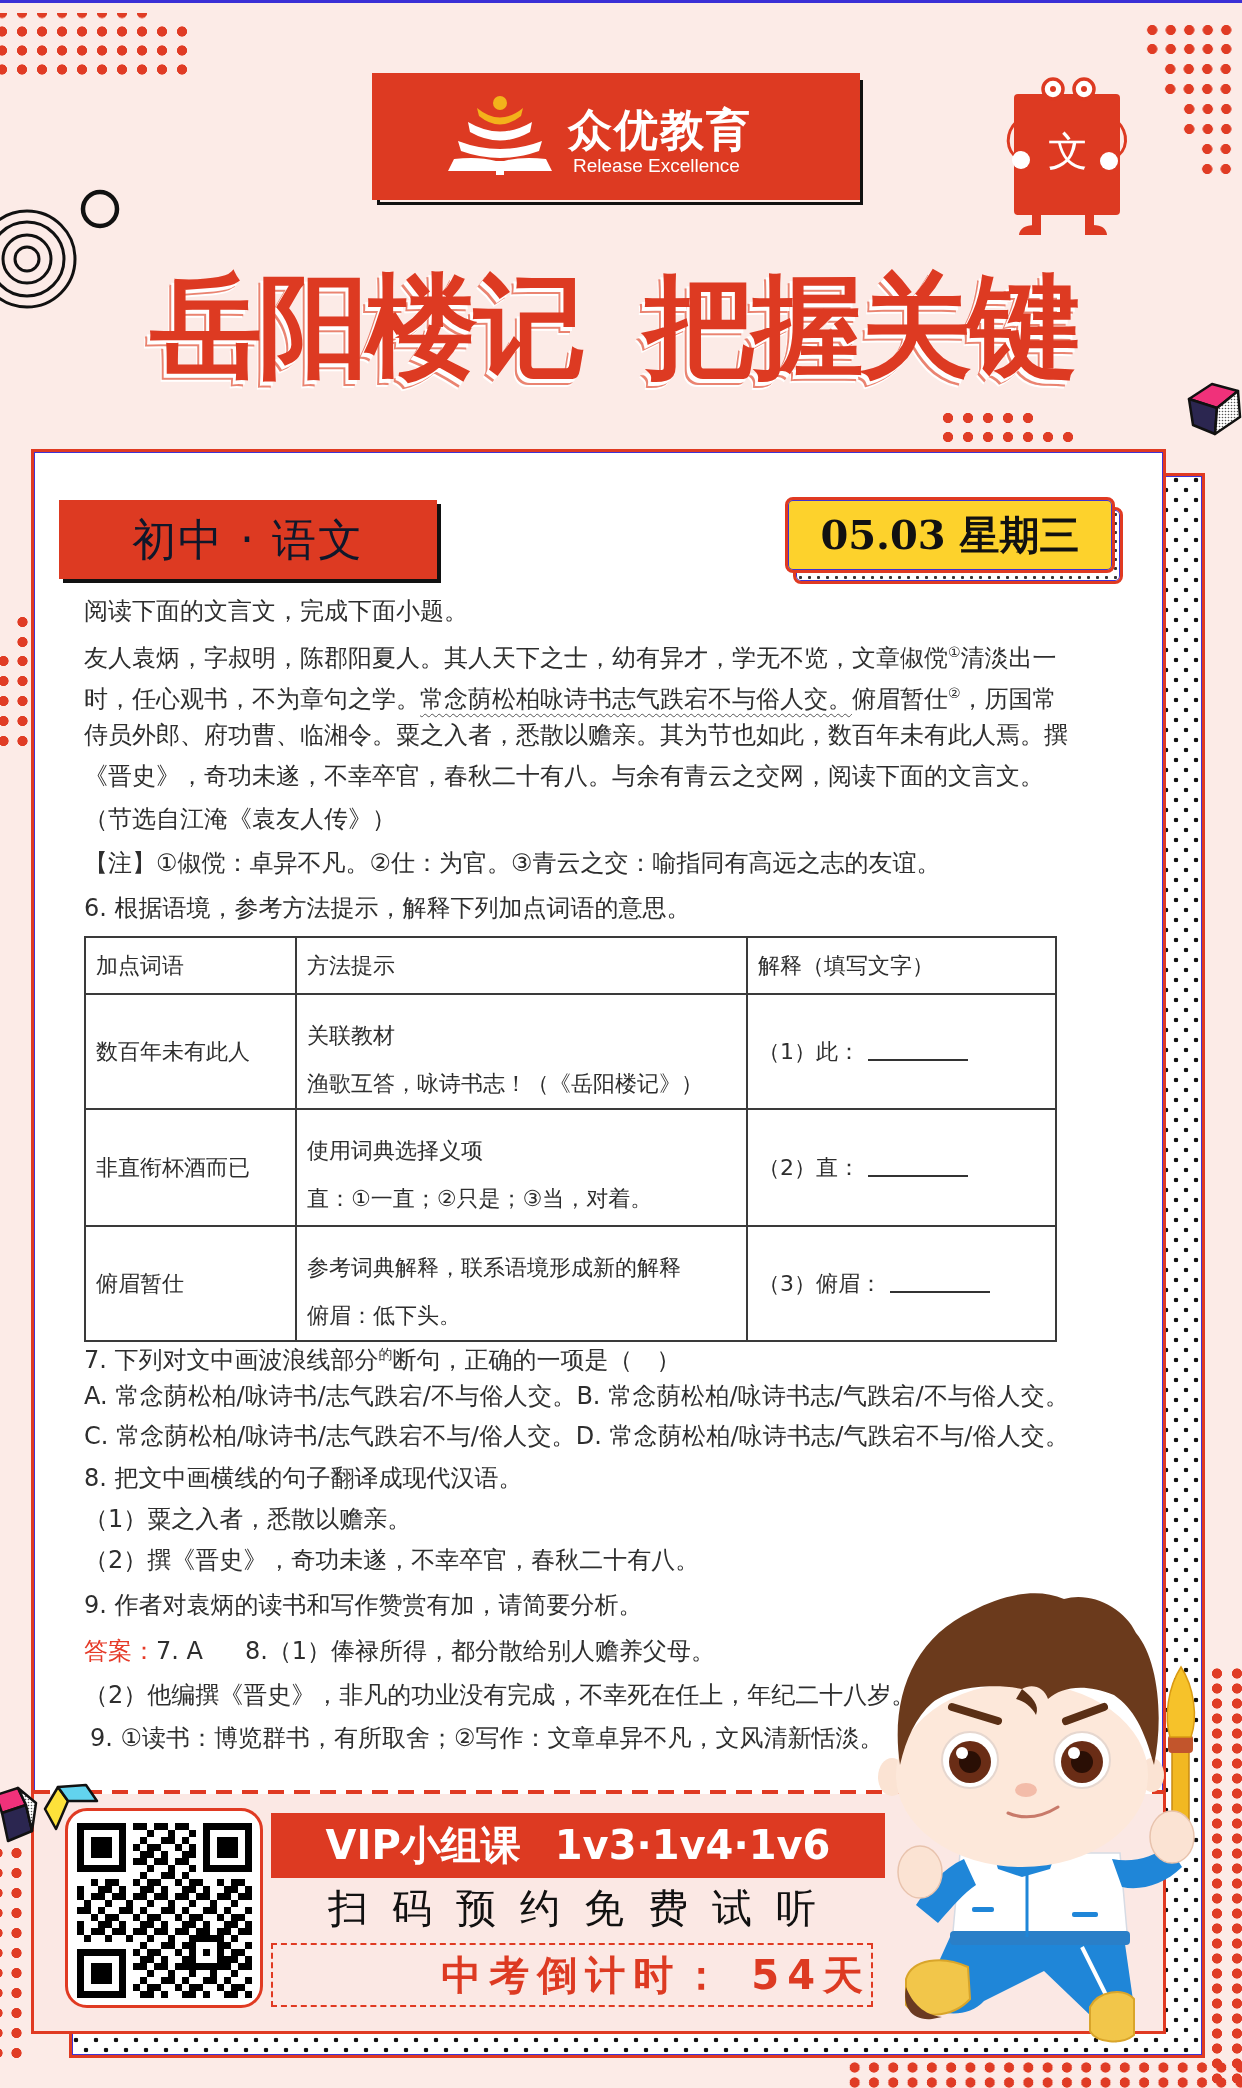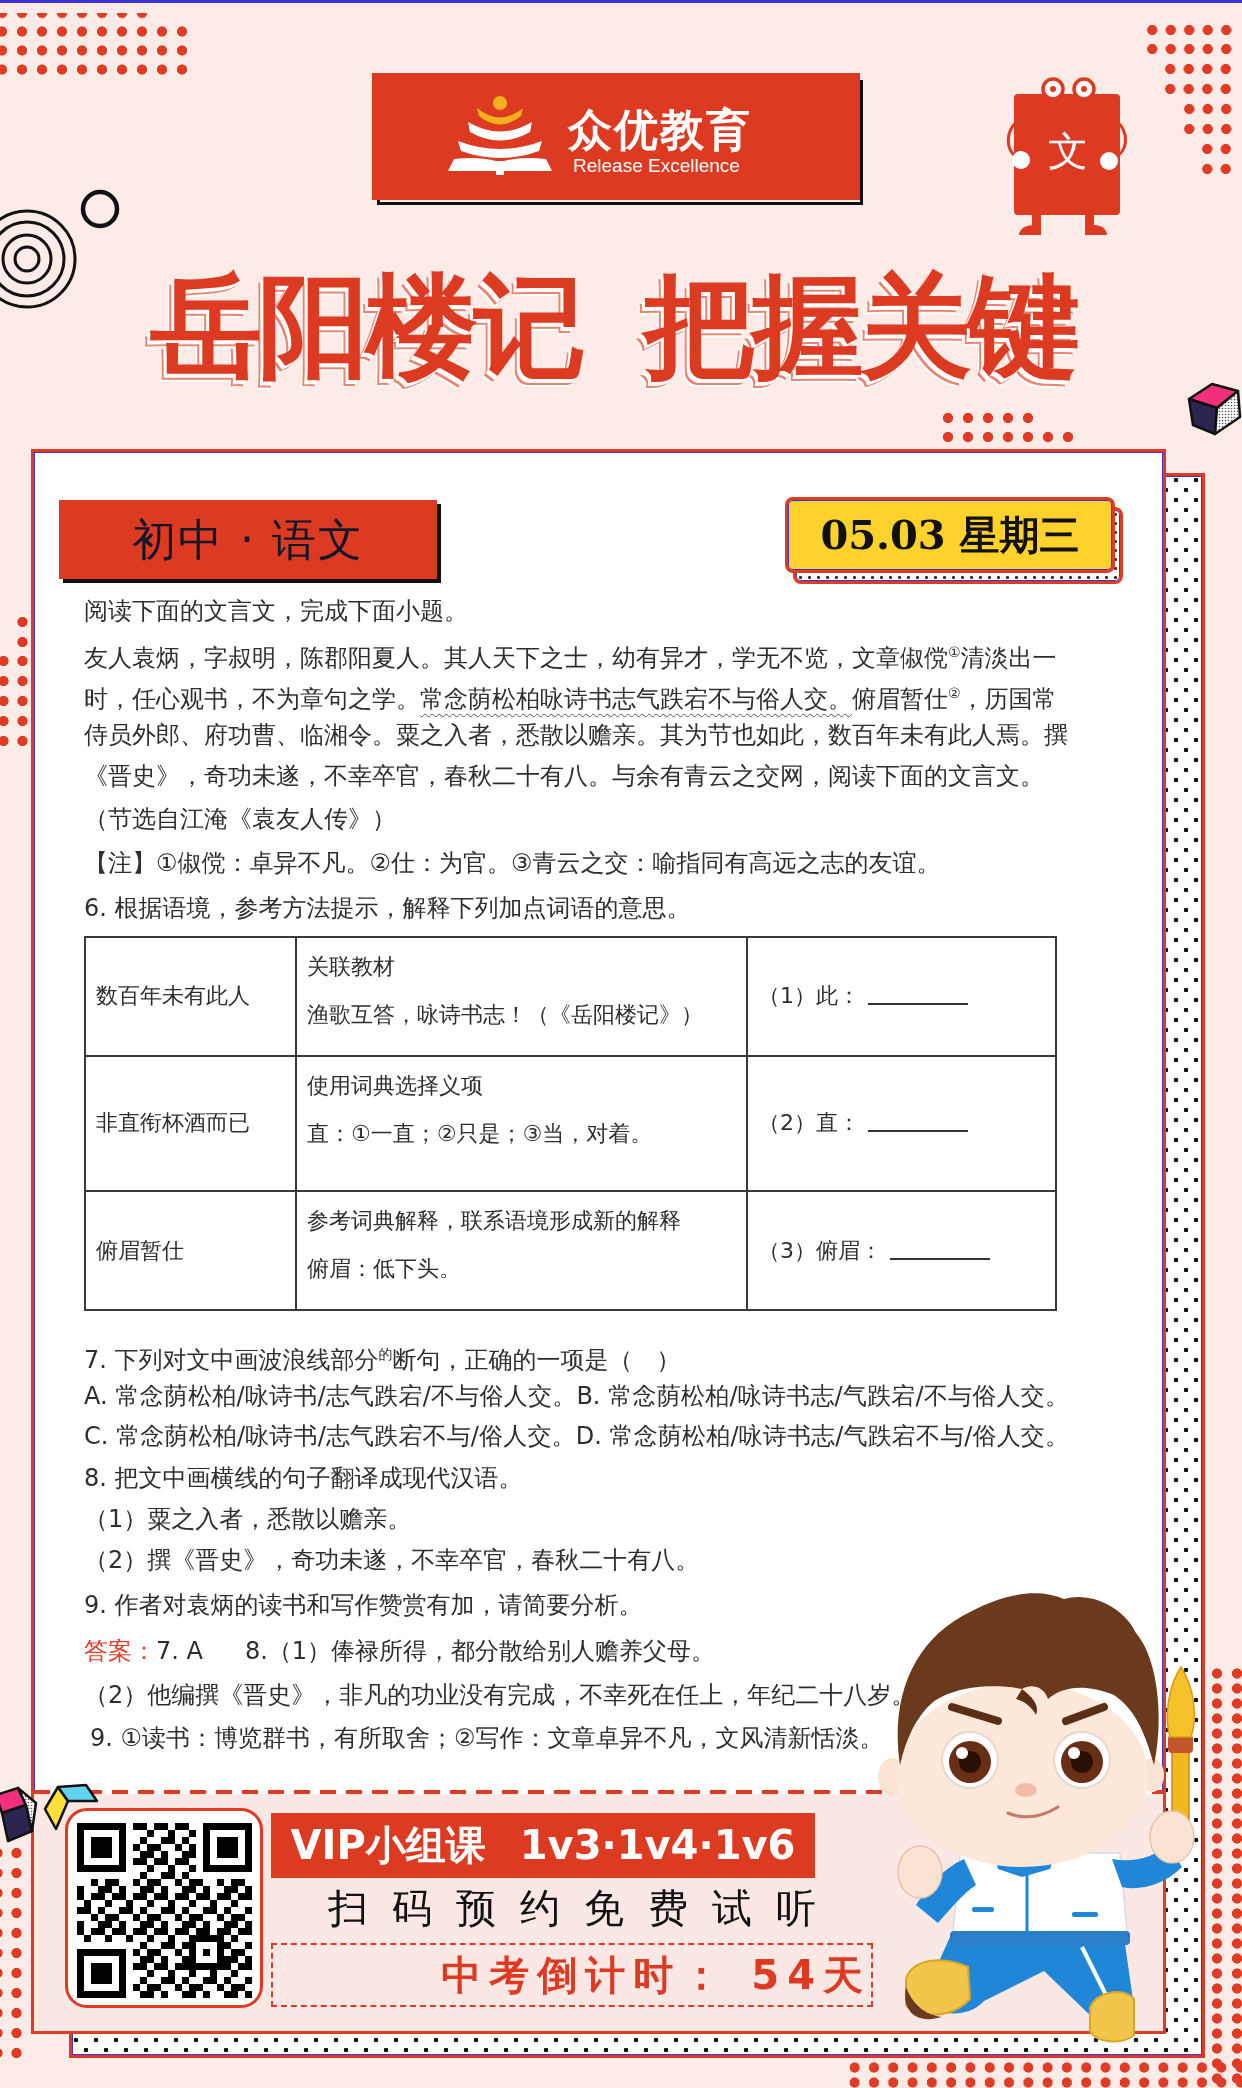--- a/index.html
+++ b/index.html
@@ -42,26 +42,26 @@
 .line{position:absolute;left:84px;font-size:24px;line-height:40px;height:40px;white-space:nowrap;color:#2e2e2e}
 .just{width:970px;text-align:justify;text-align-last:justify}
 .sup{font-size:14px;vertical-align:9px}
 .ul{text-decoration-thickness:1.5px;text-underline-offset:5px}
 .wavy{text-decoration:underline wavy #555;text-decoration-thickness:1px;text-underline-offset:6px}
 .red{color:#e53a28}
 
 
 .qtable{position:absolute;left:84px;top:936px;width:971px;height:375px;border-collapse:collapse;table-layout:fixed;font-size:22px;color:#2e2e2e}
 .qtable td{border:2px solid #3a3a3a;padding-left:10px;vertical-align:middle;white-space:nowrap}
-.qtable td.hint{vertical-align:top;padding-top:5px;line-height:48px}
+.qtable td.hint{vertical-align:top;padding-top:17px;line-height:48px}
 .blank{display:inline-block;width:100px;border-bottom:2px solid #333;margin-left:8px;vertical-align:-2px}
 
 
 .qr-box{left:65px;top:1808px;width:198px;height:200px;border:3px solid #e03a22;border-radius:22px;background:#fff}
-.vip{left:271px;top:1813px;width:544px;height:65px;background:#dd3a22;color:#fff;font-size:40px;font-weight:bold;line-height:65px;text-align:center;white-space:nowrap}
+.vip{left:271px;top:1813px;width:614px;height:65px;background:#dd3a22;color:#fff;font-size:40px;font-weight:bold;line-height:65px;text-align:center;white-space:nowrap}
 .scan{left:271px;top:1884px;width:602px;height:48px;font-size:40px;font-weight:normal;color:#111;line-height:48px;text-align:center;letter-spacing:24px;padding-left:24px;white-space:nowrap}
 .countdown{left:271px;top:1943px;width:602px;height:64px;border:2px dashed #e03a22;color:#dd3a22;font-size:40px;font-weight:bold;line-height:60px;text-align:right;letter-spacing:8px;white-space:nowrap}
 </style>
 </head>
 <body>
 
 <div class="abs topbar"></div>
 
 <div>
   <div class="dots" style="left:-8px;top:13px;width:160px;height:7px;background-size:20px 19px;background-position:0 -9.5px"></div>
@@ -175,20 +175,25 @@
 
 <div class="line" style="top:888px">6. 根据语境，参考方法提示，解释下列加点词语的意思。</div>
 
 <table class="qtable">
   <colgroup>
       <col style="width:211px">
       <col style="width:451px">
       <col style="width:309px">
     </colgroup>
   <tbody>
+      <tr style="height:57px">
+    <td>加点词语</td>
+    <td>方法提示</td>
+    <td>解释（填写文字）</td>
+  </tr>
   <tr style="height:102px">
     <td>数百年未有此人</td>
     <td class="hint">
       <div>关联教材</div>
       <div>渔歌互答，咏诗书志！（《岳阳楼记》）</div>
     </td>
     <td><span>（1）此：</span><span class="blank"></span></td>
   </tr>
   <tr style="height:117px">
     <td>非直衔杯酒而已</td>

